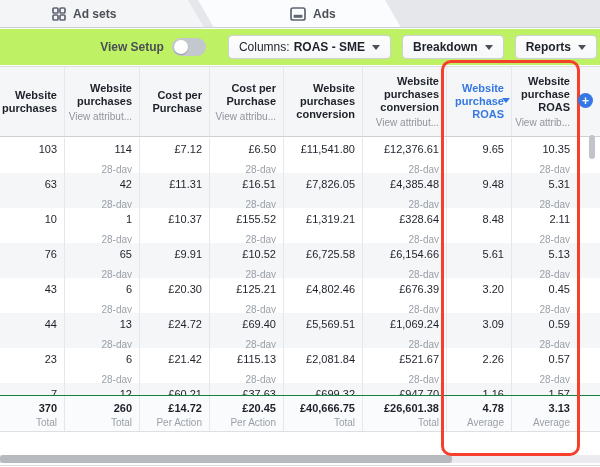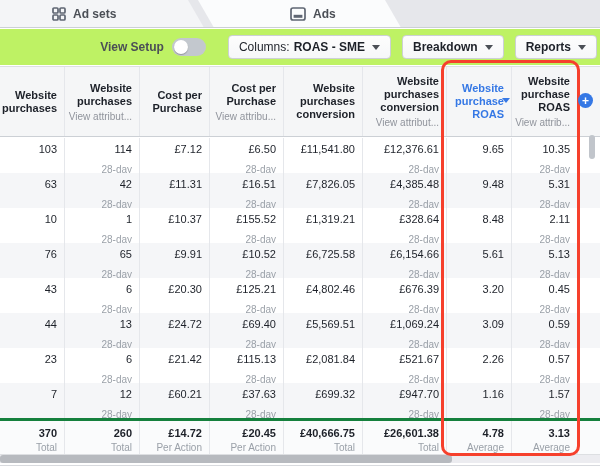--- a/index.html
+++ b/index.html
@@ -55,22 +55,22 @@
   .c5{width:84px} .c6{width:65px} .c7{width:66px} .c8{width:22px}
   .c0,.c1,.c2,.c3,.c4,.c5,.c6,.c7 { border-right:1px solid #e5e7eb; }
 
   .tbody { position:absolute; left:0; top:138px; width:600px; }
   .trow { display:flex; height:35px; background:#fff; }
   .trow.alt { background:#f5f6f8; }
   .cell { padding:5px 7px 0 2px; text-align:right; overflow:hidden; }
   .cell .val { font-size:11px; line-height:13px; color:#1d2129; }
   .cell .sub { font-size:10px; line-height:12px; color:#9aa0a8; margin-top:8px; white-space:nowrap; }
 
-  .tfoot { position:absolute; left:0; top:418px; width:600px; height:37px; display:flex;
-    background:#fafbfc; border-top:3px solid #15803d; border-bottom:1px solid #dddfe2; }
+  .tfoot { position:absolute; left:0; top:395px; width:600px; height:37px; display:flex;
+    background:#fafbfc; border-top:1px solid #15803d; border-bottom:1px solid #dddfe2; }
   .fcell { padding:6px 7px 0 2px; text-align:right; overflow:hidden; }
   .fcell .val { font-size:11px; font-weight:bold; line-height:13px; color:#1d2129; }
   .fcell .sub { font-size:10px; line-height:12px; color:#9aa0a8; margin-top:2px; white-space:nowrap; }
 
   
   .highlight-rect { position:absolute; left:441px; top:60px; width:139px; height:396px;
     border:3px solid var(--red,#f6402c); border-radius:10px; pointer-events:none; z-index:6; }
   .addbtn { position:absolute; left:578px; top:93px; width:15px; height:15px; z-index:7;
     background:var(--blue,#3578e5); border-radius:50%; color:#fff; cursor:pointer;
     display:flex; align-items:center; justify-content:center; }

